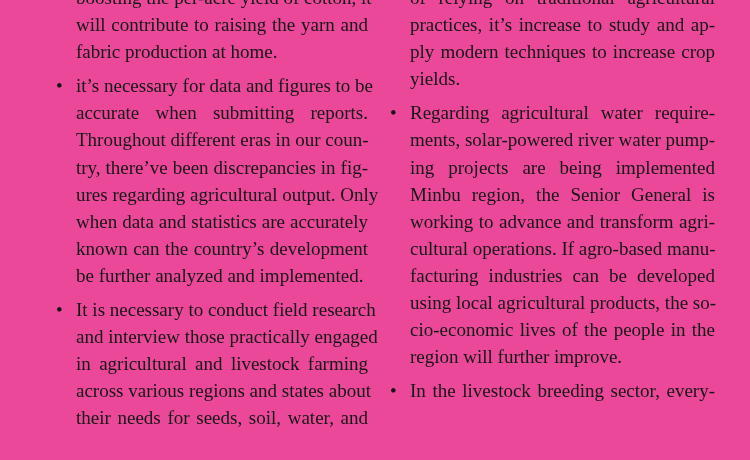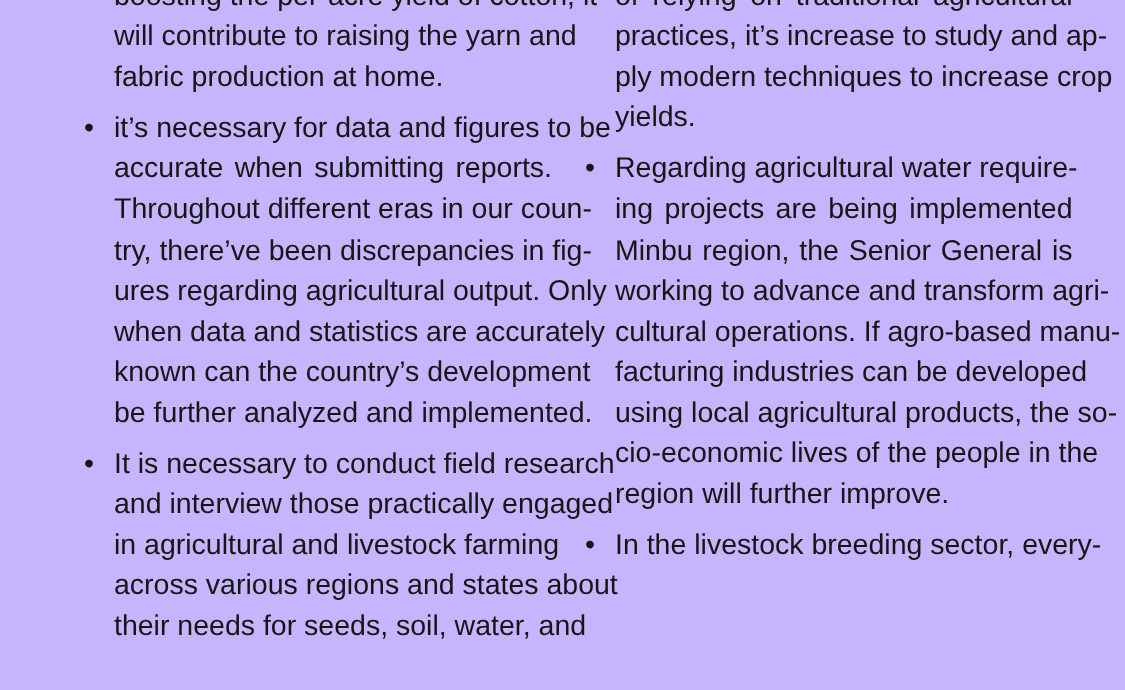--- a/index.html
+++ b/index.html
@@ -10,22 +10,22 @@
   body {
     width: 750px;
     height: 460px;
     overflow: hidden;
   }
   .page {
     position: relative;
     width: 750px;
     height: 460px;
     overflow: hidden;
-    background: #c4b5fd;
-    font-family: Liberation Sans, sans-serif;
+    background: #ec4899;
+    font-family: Liberation Serif, serif;
     font-size: 19px;
     color: #161616;
   }
   .column {
     position: absolute;
     top: -16px;
   }
   .col-left  { left: 76px;  width: 292px; }
   .col-right { left: 410px; width: 305px; }
   .para {
@@ -86,20 +86,21 @@
   <div class="column col-right">
       <div class="para">
         <div class="line">of relying on traditional agricultural</div>
         <div class="line">practices, it’s increase to study and ap-</div>
         <div class="line">ply modern techniques to increase crop</div>
         <div class="line last">yields.</div>
       </div>
       <div class="para">
         <span class="bullet">•</span>
         <div class="line">Regarding agricultural water require-</div>
+        <div class="line">ments, solar-powered river water pump-</div>
         <div class="line">ing projects are being implemented</div>
         <div class="line">Minbu region, the Senior General is</div>
         <div class="line">working to advance and transform agri-</div>
         <div class="line">cultural operations. If agro-based manu-</div>
         <div class="line">facturing industries can be developed</div>
         <div class="line">using local agricultural products, the so-</div>
         <div class="line">cio-economic lives of the people in the</div>
         <div class="line last">region will further improve.</div>
       </div>
       <div class="para">

